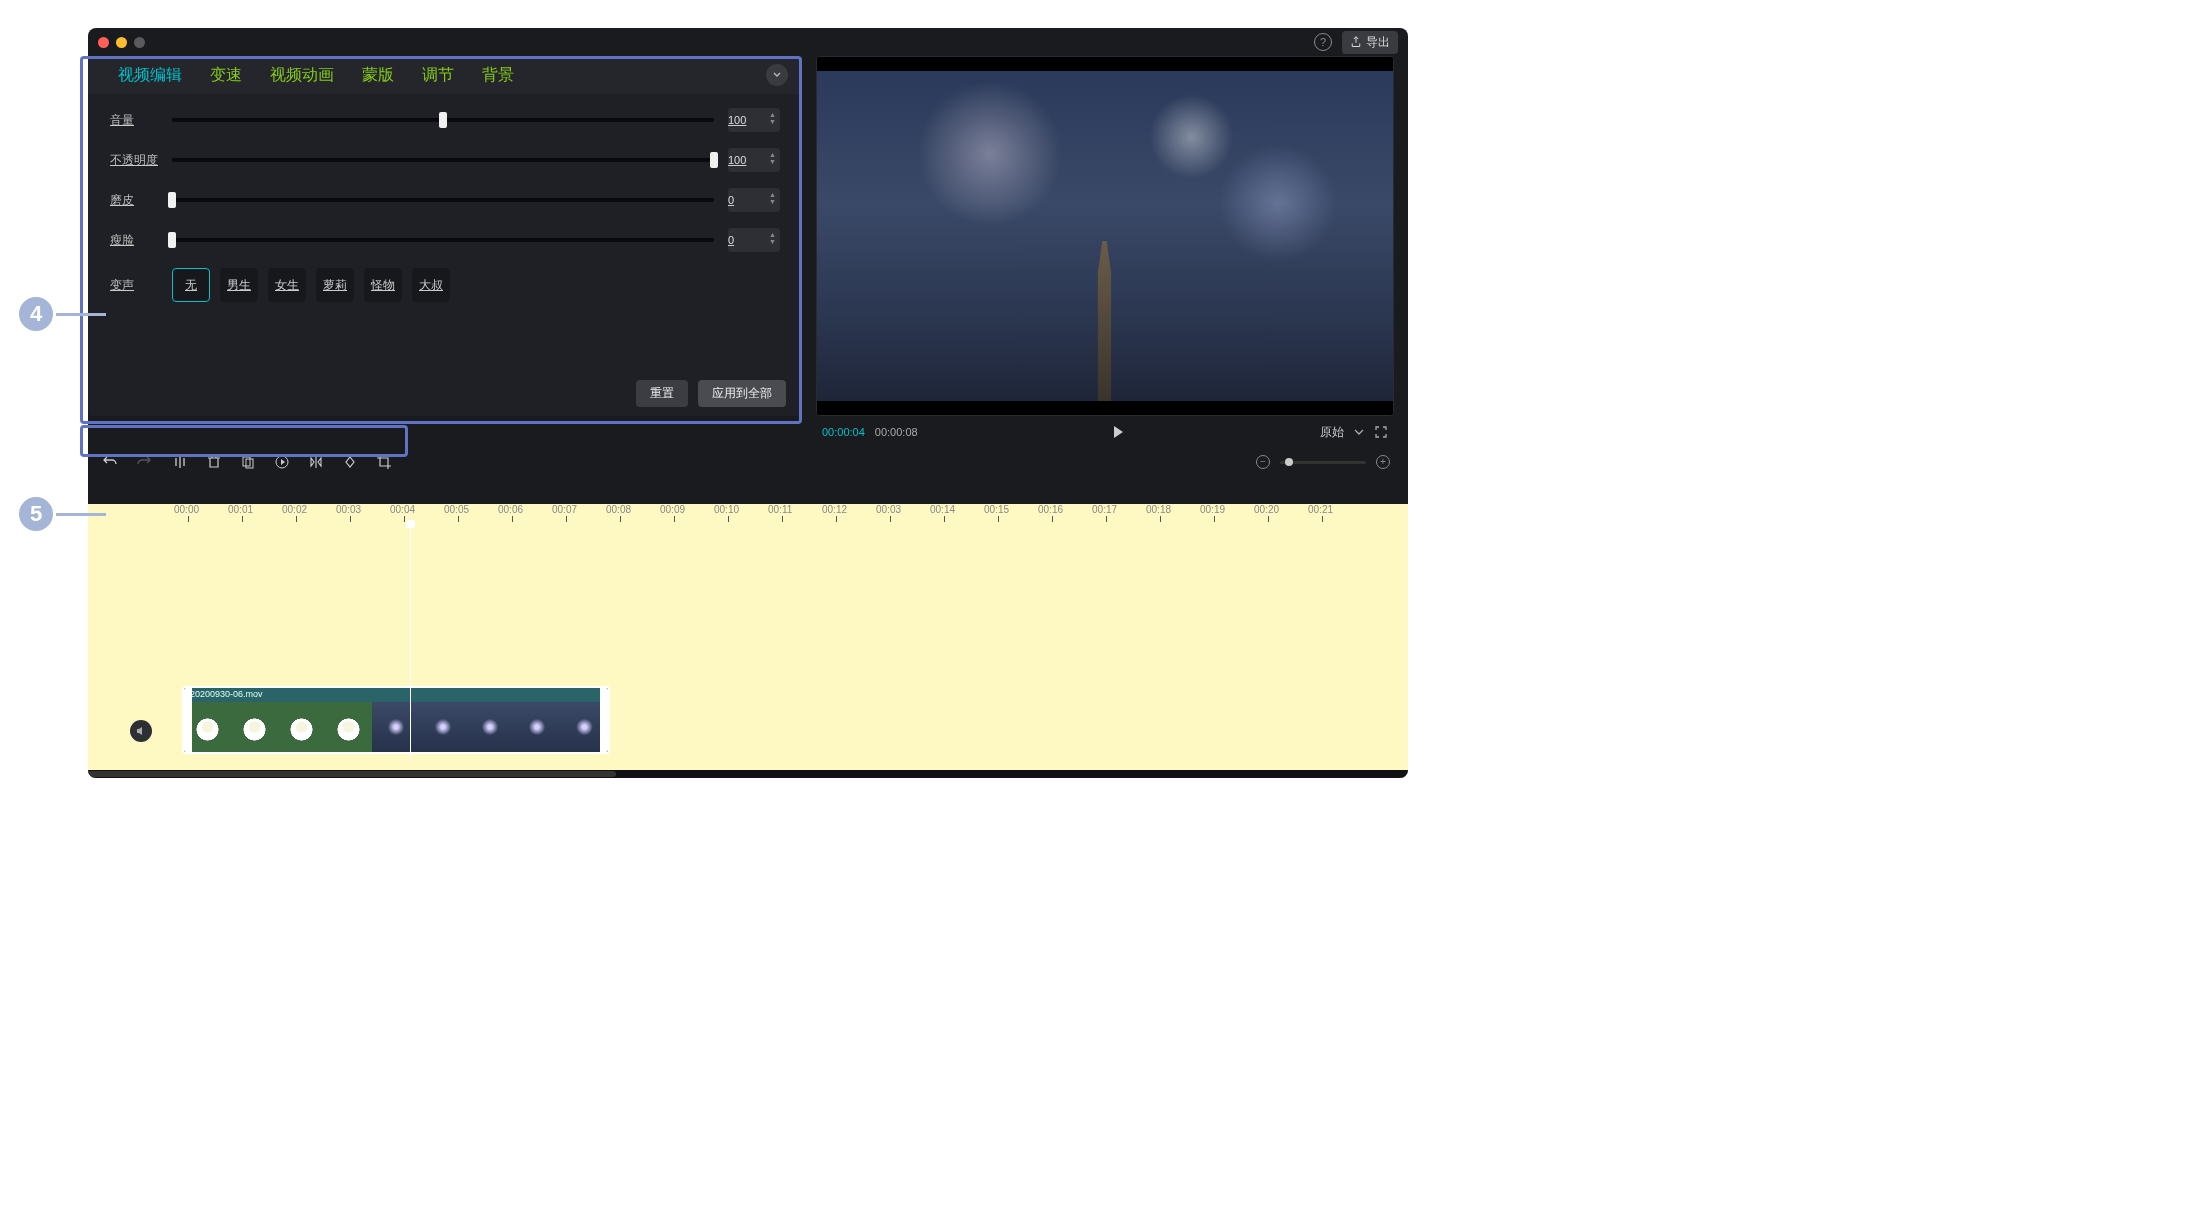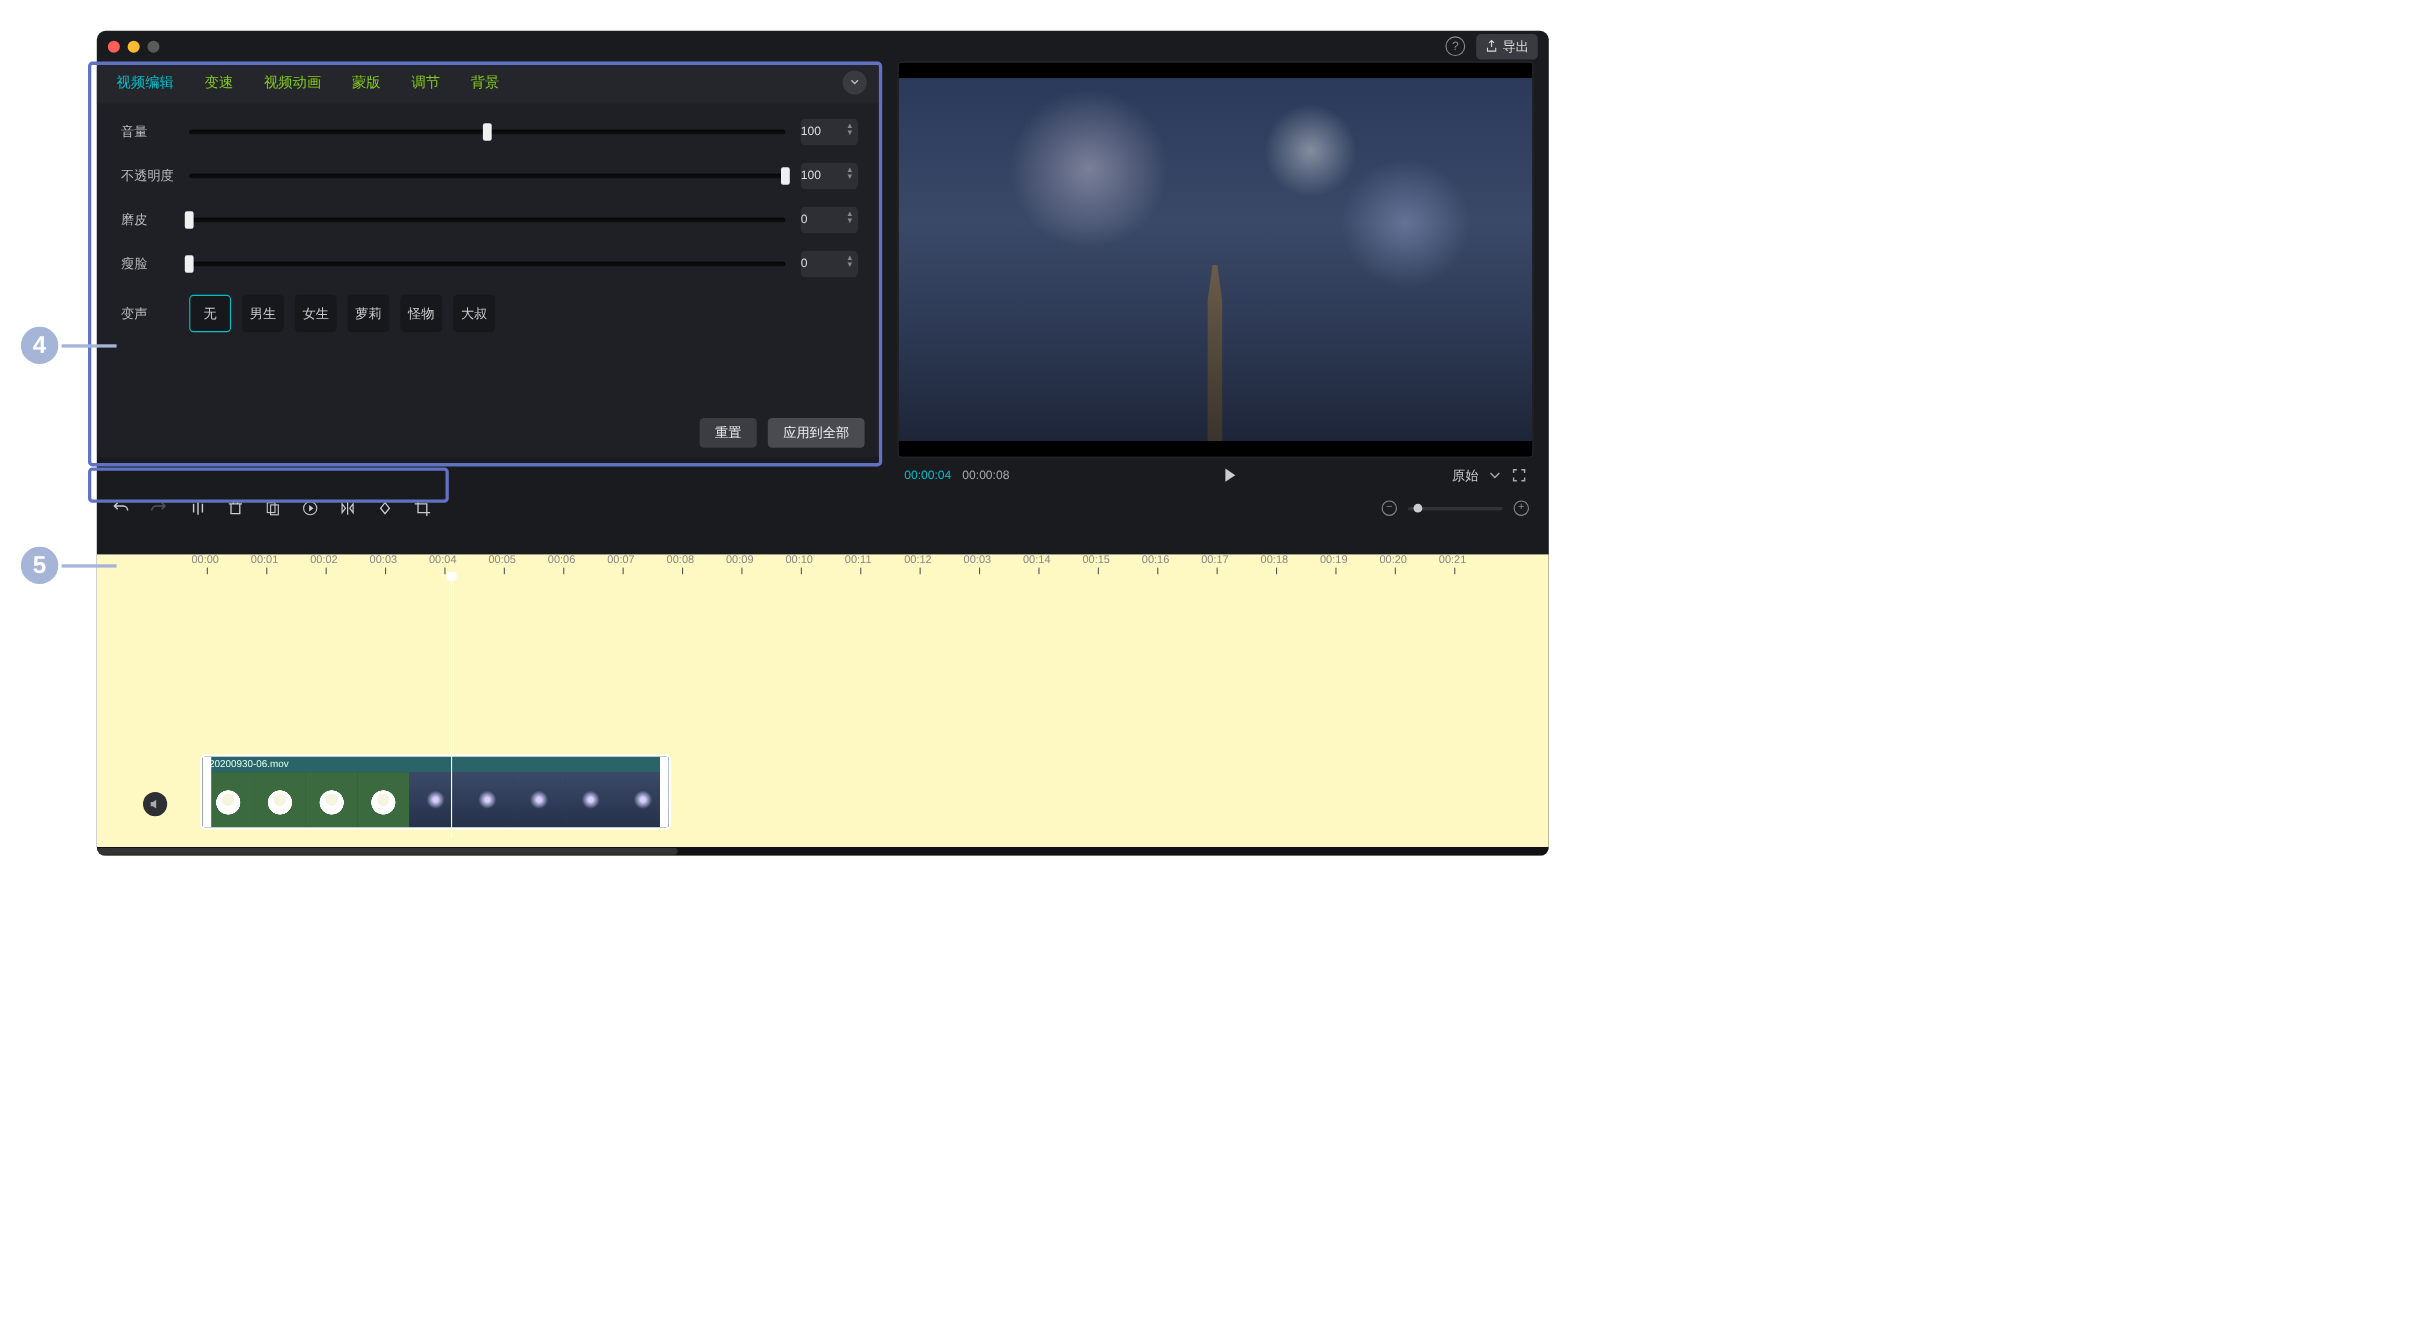--- a/index.html
+++ b/index.html
@@ -67,32 +67,32 @@
     display: flex;
     flex-direction: column;
     position: relative;
   }
   .panel-tabs {
     height: 38px;
     background: #25262b;
     border-radius: 6px 6px 0 0;
     display: flex;
     align-items: center;
-    padding: 0 18px;
+    padding: 0 30px;
     gap: 28px;
-    font-size: 13px;
+    font-size: 16px;
   }
   .tab { color: #84cc16; cursor: pointer; }
   .tab.active { color: #00c1cd; }
   .panel-collapse {
     position: absolute; right: 14px; top: 8px;
     width: 22px; height: 22px; border-radius: 50%;
     background: #3a3b40; display: flex; align-items: center; justify-content: center;
   }
-  .panel-body { flex: 1; padding: 14px 22px 0 22px; display: flex; flex-direction: column; gap: 16px; }
+  .panel-body { flex: 1; padding: 14px 22px 0 22px; display: flex; flex-direction: column; gap: 16px; text-decoration: underline; }
   .row { display: flex; align-items: center; gap: 14px; }
   .row-label { width: 48px; color: #bbb; font-size: 12px; }
   .slider-wrap { flex: 1; position: relative; height: 16px; display: flex; align-items: center; }
   .track {
     width: 100%; height: 4px; background: #0d0d10; border-radius: 2px; position: relative;
     box-shadow: inset 0 1px 2px rgba(0,0,0,.6);
   }
   .thumb {
     position: absolute; top: 50%; transform: translate(-50%,-50%);
     width: 8px; height: 16px; background: #f0f0f0; border-radius: 2px;

